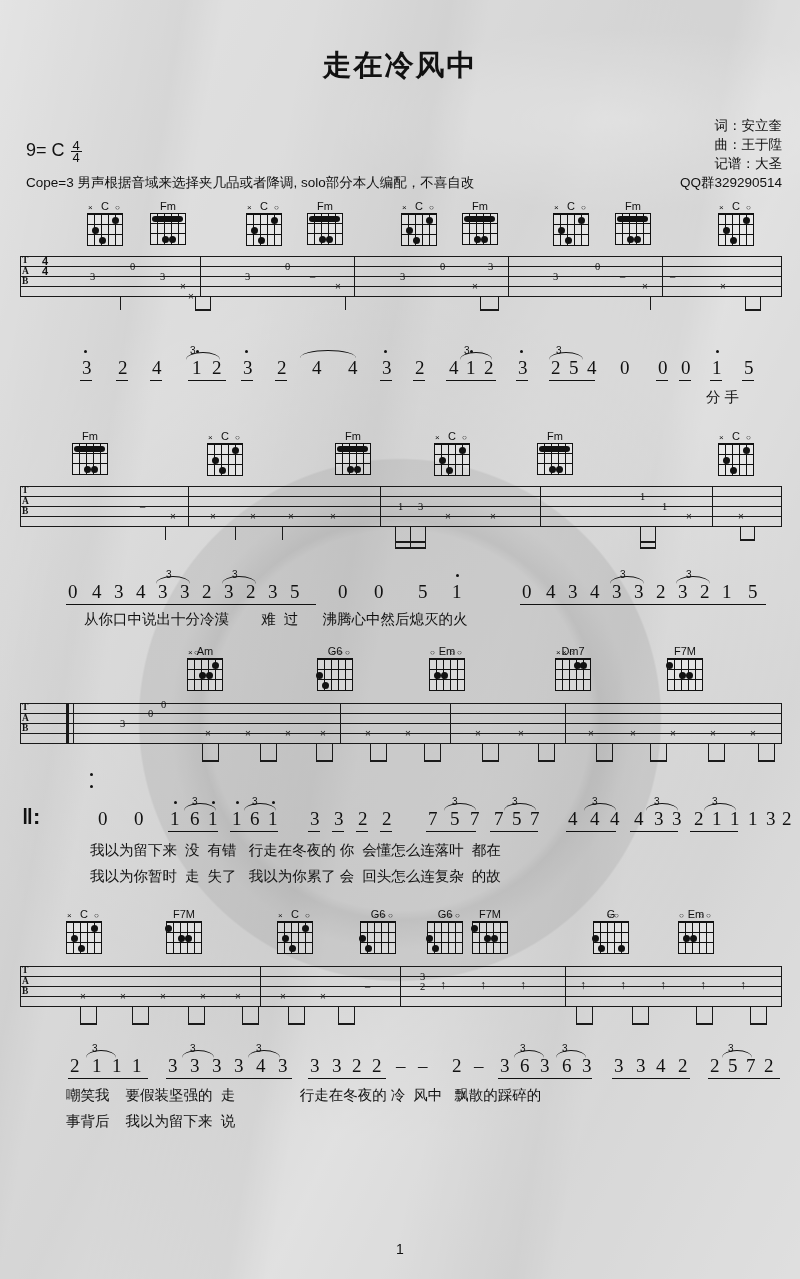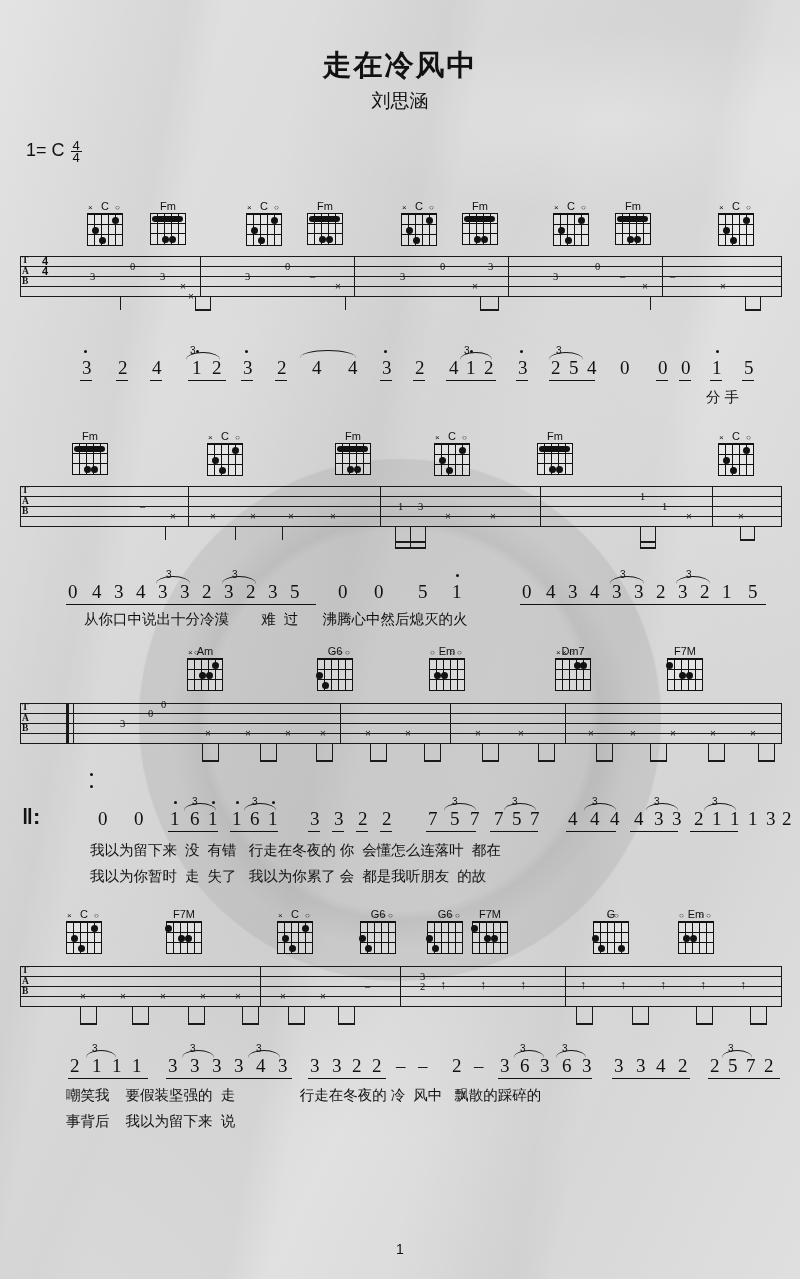--- a/index.html
+++ b/index.html
@@ -97,27 +97,33 @@
 </head>
 <body>
 
 <div class="bg"></div>
 <div class="bg2"></div>
 <div class="paper-wash"></div>
 
 <div class="sheet">
 
   <div class="title">走在冷风中</div>
-  <div class="artist">刘思涵</div>
-
+
+  <div class="credits">
+    <div>词：安立奎</div>
+    <div>曲：王于陞</div>
+    <div>记谱：大圣</div>
+    <div>QQ群329290514</div>
+  </div>
 
   <div class="keyline">
-    <span>1= C</span><span class="frac"><i class="num">4</i><i>4</i></span>
+    <span>9= C</span><span class="frac"><i class="num">4</i><i>4</i></span>
   </div>
 
+  <div class="capo">Cope=3 男声根据音域来选择夹几品或者降调, solo部分本人编配，不喜自改</div>
 
   <div class="system" style="top:200px;height:230px;">
 
     <div class="chord" style="left:85px;top:0;">
       <div class="nm">C</div>
       <div class="grid">
         <div class="v" style="left:6px;"></div>
           <div class="v" style="left:13px;"></div>
           <div class="v" style="left:20px;"></div>
           <div class="v" style="left:27px;"></div>
@@ -755,21 +761,21 @@
       <div class="tri" style="left:654px;top:152px;">3</div>
       <div class="tri" style="left:712px;top:152px;">3</div>
       <div class="slur" style="left:584px;top:158px;width:32px;"></div>
       <div class="slur" style="left:646px;top:158px;width:32px;"></div>
       <div class="slur" style="left:704px;top:158px;width:32px;"></div>
       <div class="und" style="left:566px;top:186px;width:50px;"></div>
       <div class="und" style="left:630px;top:186px;width:48px;"></div>
       <div class="und" style="left:690px;top:186px;width:48px;"></div>
 
       <div class="lyr" style="left:90px;top:196px;">我以为留下来  没  有错   行走在冬夜的 你  会懂怎么连落叶  都在</div>
-      <div class="lyr" style="left:90px;top:222px;">我以为你暂时  走  失了   我以为你累了 会  都是我听朋友  的故</div>
+      <div class="lyr" style="left:90px;top:222px;">我以为你暂时  走  失了   我以为你累了 会  回头怎么连复杂  的故</div>
     </div>
   </div>
 
   <div class="system" style="top:908px;height:260px;">
     <div class="chord" style="left:64px;top:0;">
       <div class="nm">C</div>
       <div class="grid">
         <div class="v" style="left:6px;"></div>
           <div class="v" style="left:13px;"></div>
           <div class="v" style="left:20px;"></div>

